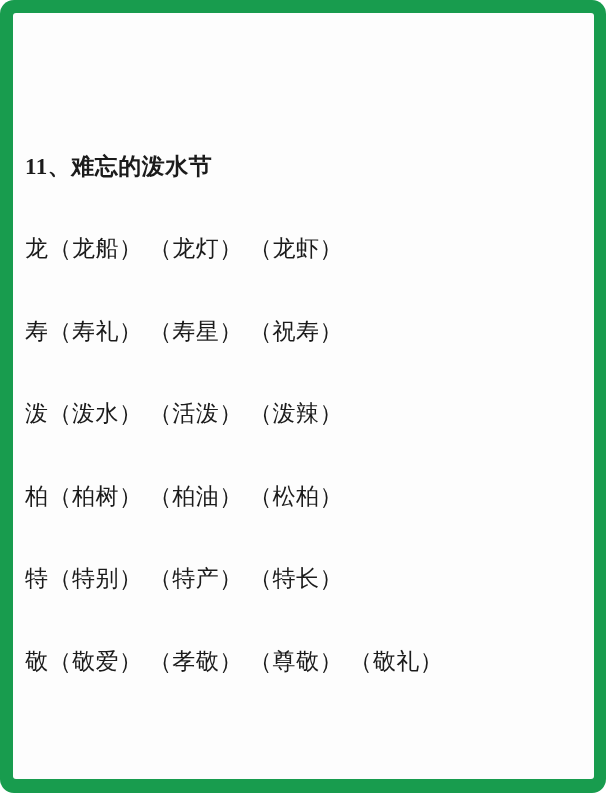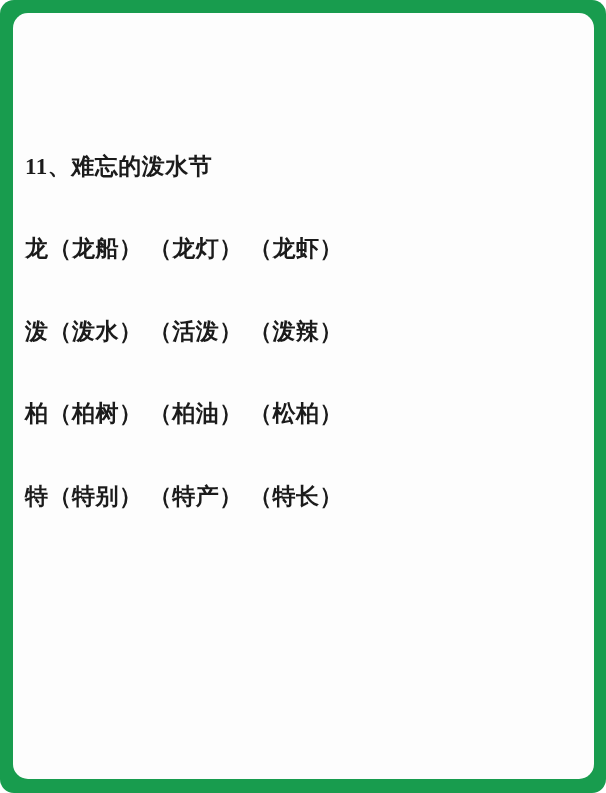--- a/index.html
+++ b/index.html
@@ -19,50 +19,52 @@
     box-sizing: border-box;
     background: #189c4e;
     border-radius: 14px;
     padding: 13px 12px 14px 13px;
   }
   .content {
     box-sizing: border-box;
     width: 100%;
     height: 100%;
     background: #fdfdfd;
-    border-radius: 15px;
+    border-radius: 3px;
     padding: 2px 6px 0 12px;
     font-family: "Liberation Serif", "DejaVu Serif", serif;
     font-size: 23px;
     line-height: 27.5px;
     color: #1b1b1b;
     white-space: pre;
     overflow: hidden;
   }
   .section-title {
     font-weight: 700;
     letter-spacing: 0.5px;
   }
   .word-line {
-    font-weight: 700;
+    font-weight: 400;
     letter-spacing: 0.5px;
   }
 </style>
 </head>
 <body>
 
 <div class="frame">
   <div class="content">
 
     <section class="section-11">
       <div class="section-title">11、难忘的泼水节</div>
       <div class="word-line">龙（龙船） （龙灯） （龙虾）</div>
+      <div class="word-line">寿（寿礼） （寿星） （祝寿）</div>
       <div class="word-line">泼（泼水） （活泼） （泼辣）</div>
       <div class="word-line">柏（柏树） （柏油） （松柏）</div>
       <div class="word-line">特（特别） （特产） （特长）</div>
+      <div class="word-line">敬（敬爱） （孝敬） （尊敬） （敬礼）</div>
       
       
       
       
       
     </section>
 
     
 
   </div>

